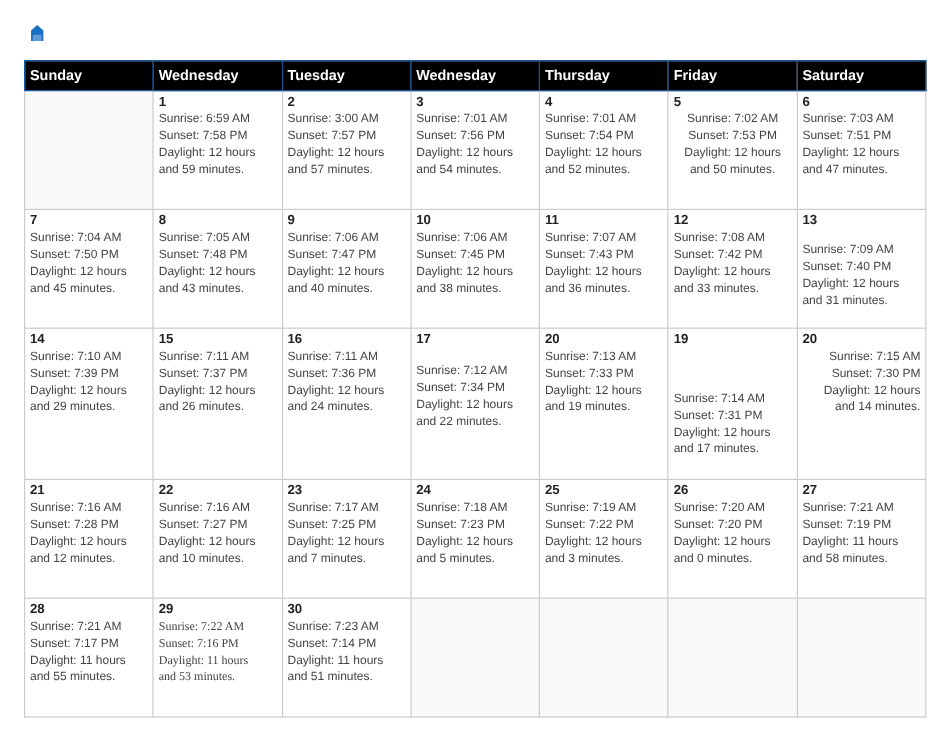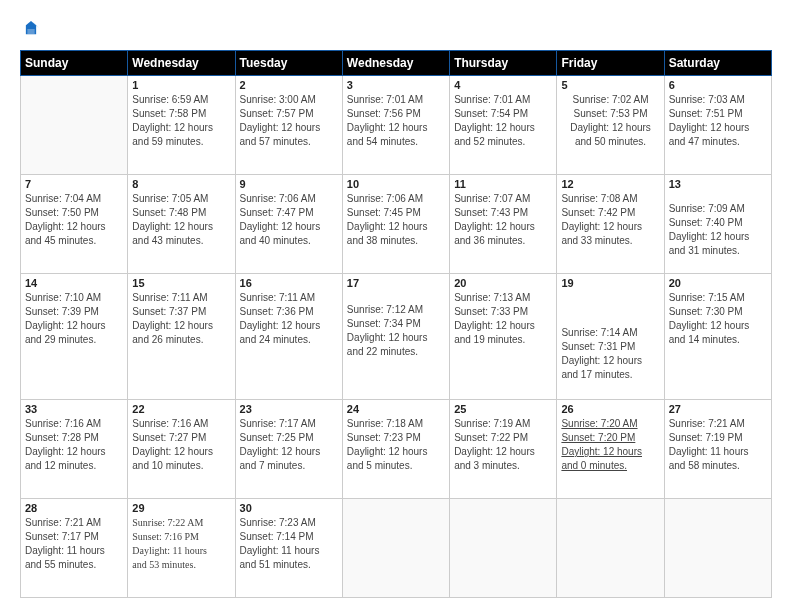--- a/index.html
+++ b/index.html
@@ -265,29 +265,29 @@
           </td>
           <td>
             <span class="day-number">19</span>
             <div class="day-info" style="white-space: pre-line; margin-top: 37px;">Sunrise: 7:14 AM
 Sunset: 7:31 PM
 Daylight: 12 hours
 and 17 minutes.</div>
           </td>
           <td>
             <span class="day-number">20</span>
-            <div class="day-info" style="white-space: pre-line;">Sunrise: 7:15 AM
+            <div class="day-info" style="white-space: pre-line; text-align: right;">Sunrise: 7:15 AM
 Sunset: 7:30 PM
 Daylight: 12 hours
 and 14 minutes.</div>
           </td>
         </tr>
         <tr>
           <td>
-            <span class="day-number">33</span>
+            <span class="day-number">21</span>
             <div class="day-info" style="white-space: pre-line;">Sunrise: 7:16 AM
 Sunset: 7:28 PM
 Daylight: 12 hours
 and 12 minutes.</div>
           </td>
           <td>
             <span class="day-number">22</span>
             <div class="day-info" style="white-space: pre-line;">Sunrise: 7:16 AM
 Sunset: 7:27 PM
 Daylight: 12 hours
@@ -309,21 +309,21 @@
           </td>
           <td>
             <span class="day-number">25</span>
             <div class="day-info" style="white-space: pre-line;">Sunrise: 7:19 AM
 Sunset: 7:22 PM
 Daylight: 12 hours
 and 3 minutes.</div>
           </td>
           <td>
             <span class="day-number">26</span>
-            <div class="day-info" style="white-space: pre-line; text-decoration: underline;">Sunrise: 7:20 AM
+            <div class="day-info" style="white-space: pre-line;">Sunrise: 7:20 AM
 Sunset: 7:20 PM
 Daylight: 12 hours
 and 0 minutes.</div>
           </td>
           <td>
             <span class="day-number">27</span>
             <div class="day-info" style="white-space: pre-line;">Sunrise: 7:21 AM
 Sunset: 7:19 PM
 Daylight: 11 hours
 and 58 minutes.</div>

